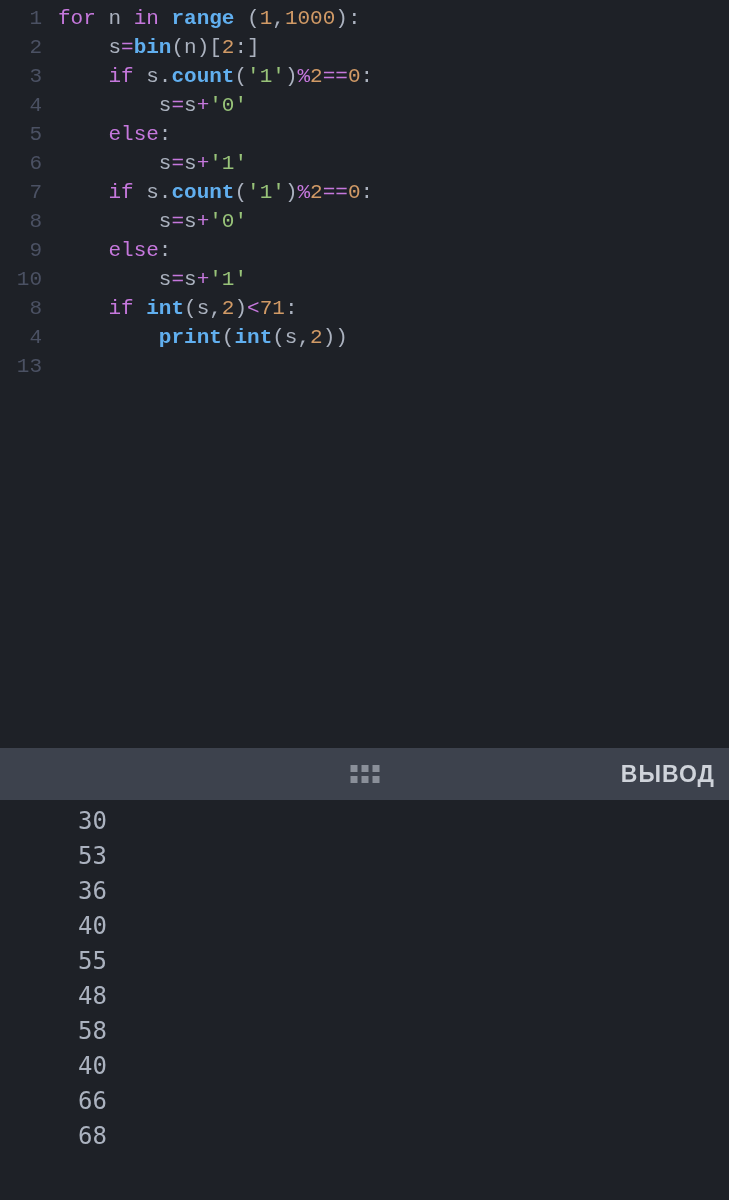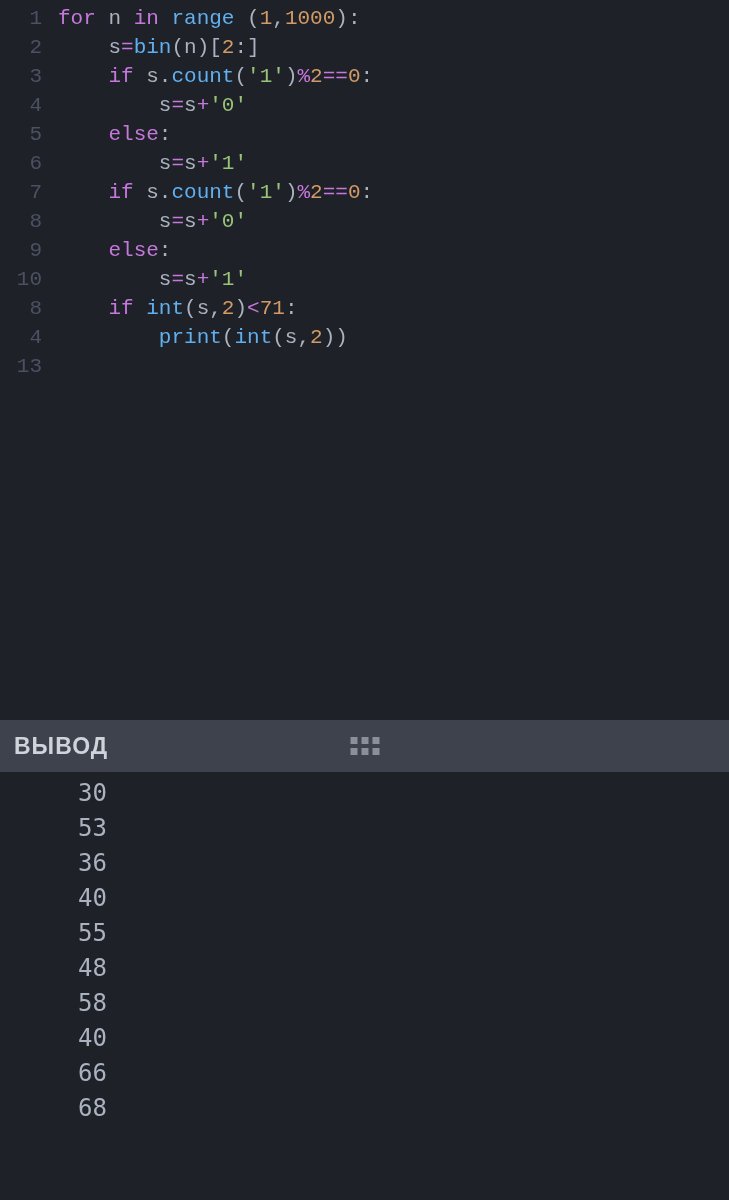--- a/index.html
+++ b/index.html
@@ -29,32 +29,33 @@
   .code {
     flex: 1;
     font-size: 21px;
     line-height: 29px;
     color: #abb2bf;
     white-space: pre;
   }
   .code .line { height: 29px; }
   .tok-kw { color: #c678dd; margin-top: 10px; }
   .tok-op { color: #c678dd; }
-  .tok-call { color: #61afef; }
+  .tok-call { color: #61afef; font-weight: bold; }
   .tok-num { color: #d19a66; }
   .tok-str { color: #98c379; }
   .tok-id { color: #abb2bf; }
   .tok-punc { color: #abb2bf; }
   .panel-header {
     display: flex;
     align-items: center;
-    justify-content: flex-start;
+    justify-content: flex-end;
     height: 52px;
     background: #3d424d;
     padding: 0 14px;
+    margin-top: 28px;
   }
   .panel-title {
     color: #cfd3da;
     font-family: -apple-system, "Segoe UI", Arial, sans-serif;
     font-weight: 700;
     font-size: 23px;
     letter-spacing: 1px;
   }
   .drag-handle {
     display: grid;

